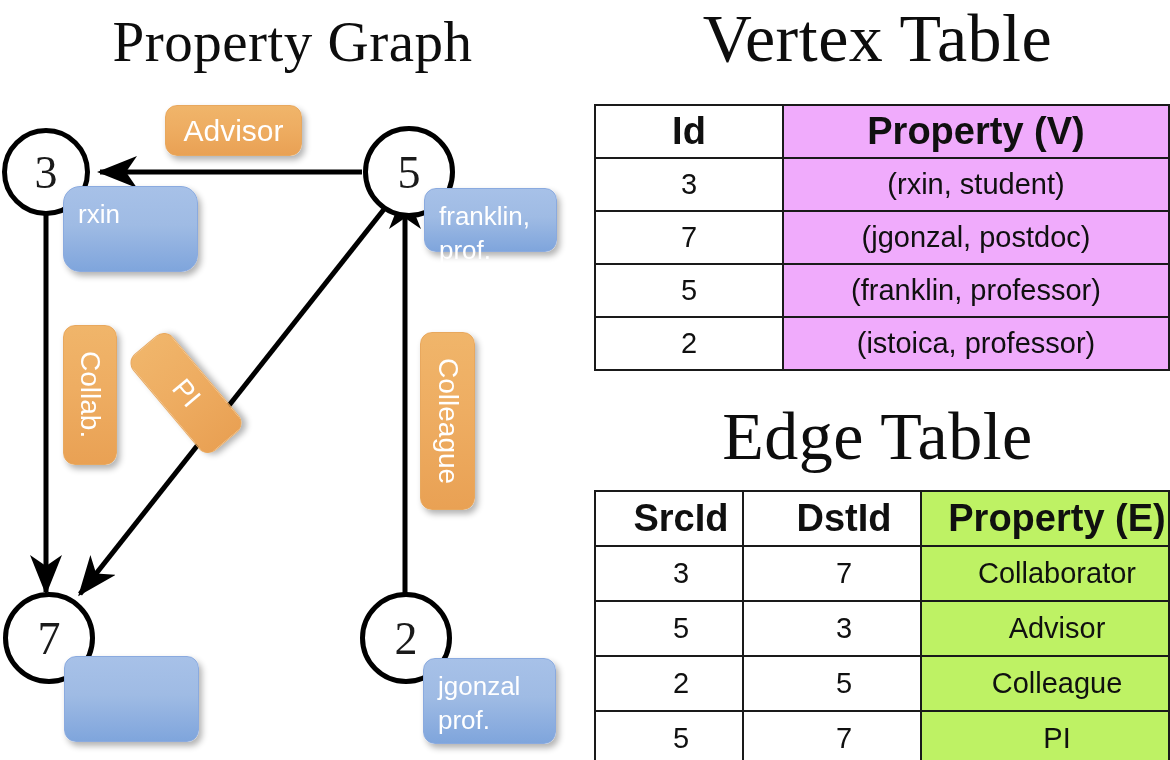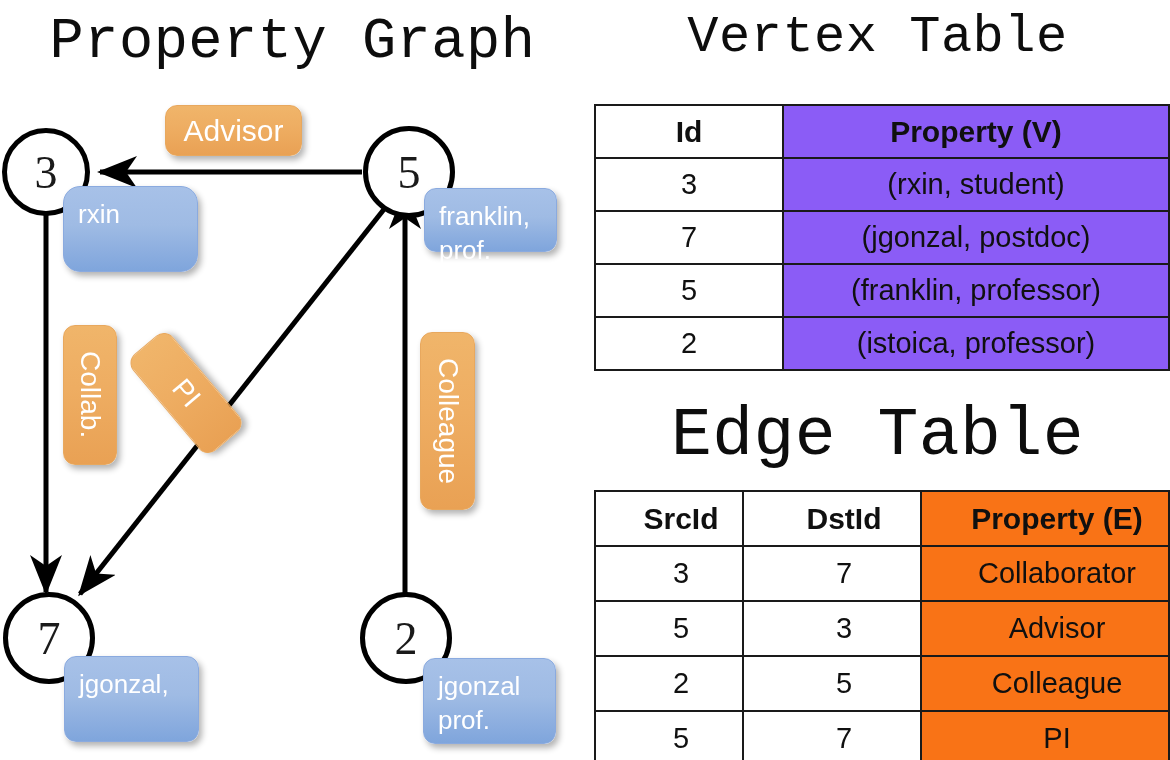--- a/index.html
+++ b/index.html
@@ -7,29 +7,29 @@
     width:1170px;height:760px;
     background:#ffffff;
     font-family:"Liberation Sans", sans-serif;
     overflow:hidden;
     position:relative;
   }
   .panel{position:absolute;}
 
   
   .title{
-    font-family:Liberation Mono, monospace;
+    font-family:Liberation Serif, serif;
     font-weight:400;
     color:#0d0d0d;
     letter-spacing:0.5px;
     text-align:center;
     white-space:nowrap;
   }
   #graph-title{left:0;top:6px;width:585px;font-size:57px;line-height:72px;}
-  #vertex-title{left:585px;top:2px;width:585px;font-size:52px;line-height:72px;}
+  #vertex-title{left:585px;top:2px;width:585px;font-size:68px;line-height:72px;}
   #edge-title{left:585px;top:400px;width:585px;font-size:68px;line-height:72px;}
 
   
   #graph{position:absolute;left:0;top:80px;width:585px;height:680px;}
   #graph svg{position:absolute;left:0;top:0;}
 
   .node{
     position:absolute;
     border:5px solid #000;
     border-radius:50%;
@@ -97,23 +97,23 @@
     font-family:"Liberation Sans", sans-serif;
   }
   table.grid td,table.grid th{
     border:2px solid #1a1a1a;
     text-align:center;
     font-weight:400;
     font-size:29px;
     color:#101010;
     padding:0;
   }
-  table.grid th{font-weight:700;font-size:30px;}
-  .vcell{background:#8b5cf6;}
-  .ecell{background:#f97316;}
+  table.grid th{font-weight:700;font-size:38px;}
+  .vcell{background:#f0abfc;}
+  .ecell{background:#bef264;}
 
   #vertex-table{left:594px;top:104px;width:574px;}
   #vertex-table th,#vertex-table td{height:51px;}
   #vertex-table col.c1{width:188px;}
   #vertex-table col.c2{width:386px;}
 
   #edge-table{left:594px;top:490px;width:574px;}
   #edge-table th,#edge-table td{height:53px;padding-left:24px;}
   #edge-table col.e1{width:148px;}
   #edge-table col.e2{width:178px;}
@@ -160,21 +160,20 @@
   <div class="propbox blue" style="left:63px;top:106px;width:135px;height:86px;border-radius:17px;">
     <div>rxin</div>
   </div>
 
   <div class="propbox blue" style="left:424px;top:108px;width:133px;height:64px;">
     <div>franklin,</div>
     <div>prof.</div>
   </div>
 
   <div class="propbox blue" style="left:64px;top:576px;width:135px;height:86px;">
-    <div>jgonzal,</div>
   </div>
 
   <div class="propbox blue" style="left:423px;top:578px;width:133px;height:86px;">
     <div>jgonzal</div>
     <div>prof.</div>
   </div>
 
   <div class="propbox orange flat-label" style="left:165px;top:25px;width:137px;height:51px;">
     <span>Advisor</span>
   </div>

